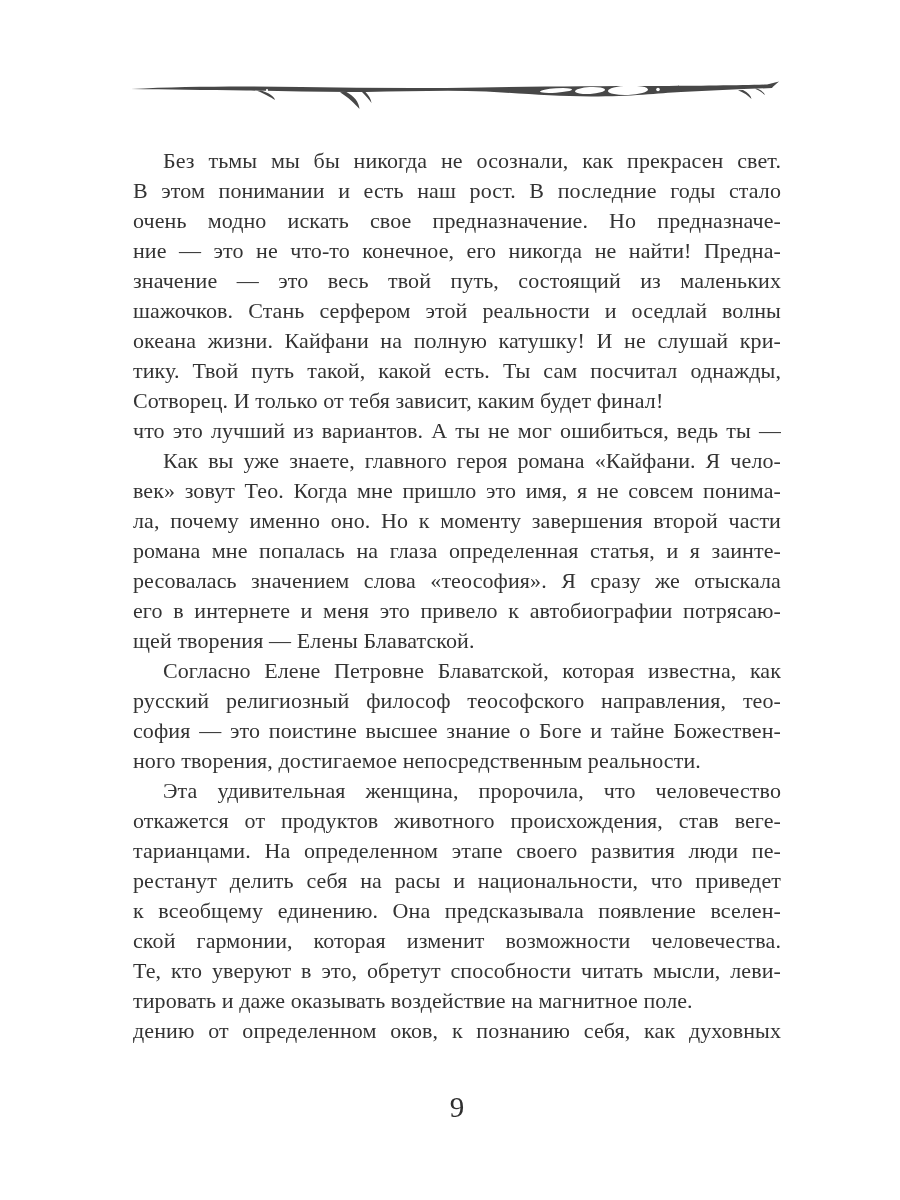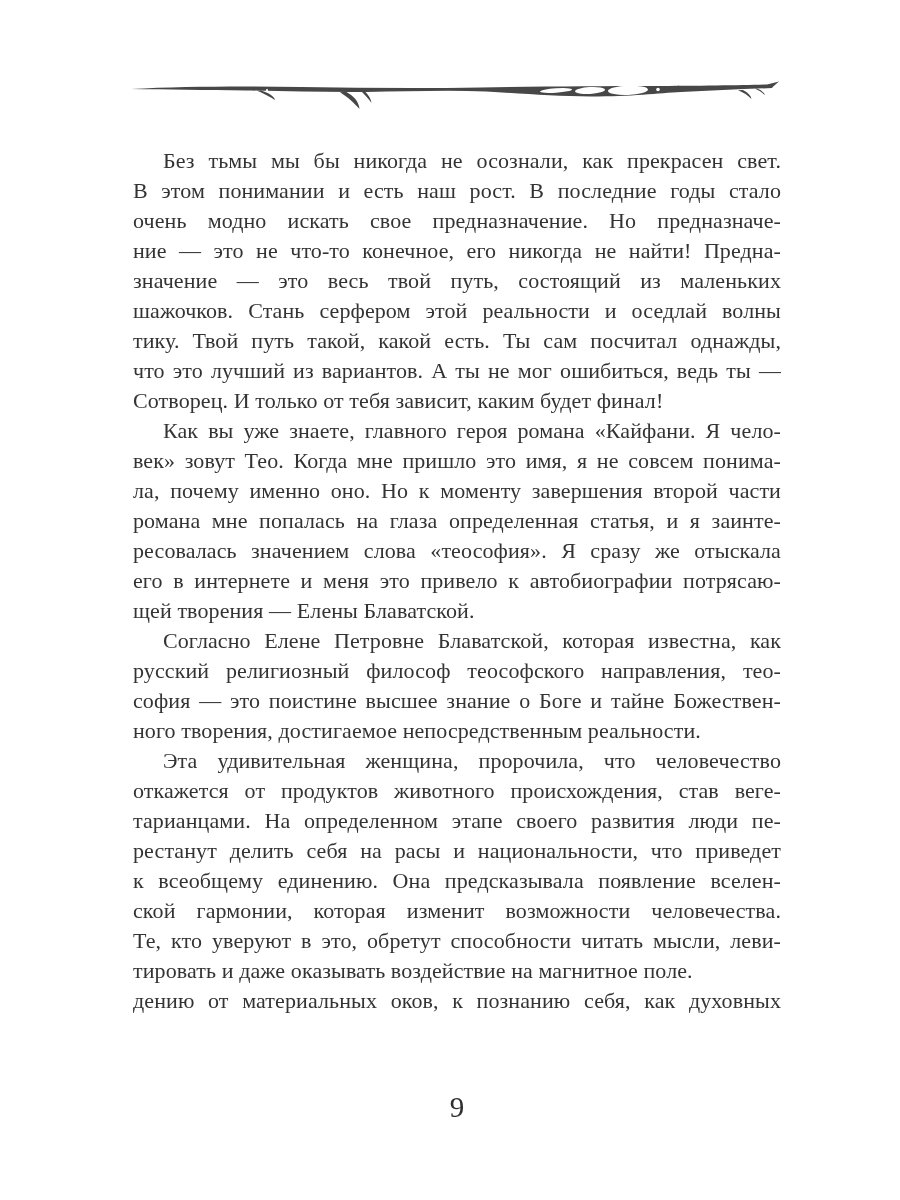--- a/index.html
+++ b/index.html
@@ -90,40 +90,41 @@
     </svg>
   </div>
 
   <div class="text-block">
       <div class="line first just">Без тьмы мы бы никогда не осознали, как прекрасен свет.</div>
       <div class="line just">В этом понимании и есть наш рост. В последние годы стало</div>
       <div class="line just">очень модно искать свое предназначение. Но предназначе-</div>
       <div class="line just">ние — это не что-то конечное, его никогда не найти! Предна-</div>
       <div class="line just">значение — это весь твой путь, состоящий из маленьких</div>
       <div class="line just">шажочков. Стань серфером этой реальности и оседлай волны</div>
+      <div class="line just">океана жизни. Кайфани на полную катушку! И не слушай кри-</div>
       <div class="line just">тику. Твой путь такой, какой есть. Ты сам посчитал однажды,</div>
+      <div class="line">Сотворец. И только от тебя зависит, каким будет финал!</div>
       <div class="line just">что это лучший из вариантов. А ты не мог ошибиться, ведь ты —</div>
-      <div class="line">Сотворец. И только от тебя зависит, каким будет финал!</div>
       <div class="line first just">Как вы уже знаете, главного героя романа «Кайфани. Я чело-</div>
       <div class="line just">век» зовут Тео. Когда мне пришло это имя, я не совсем понима-</div>
       <div class="line just">ла, почему именно оно. Но к моменту завершения второй части</div>
       <div class="line just">романа мне попалась на глаза определенная статья, и я заинте-</div>
       <div class="line just">ресовалась значением слова «теософия». Я сразу же отыскала</div>
       <div class="line just">его в интернете и меня это привело к автобиографии потрясаю-</div>
       <div class="line">щей творения — Елены Блаватской.</div>
       <div class="line first just">Согласно Елене Петровне Блаватской, которая известна, как</div>
       <div class="line just">русский религиозный философ теософского направления, тео-</div>
       <div class="line just">софия — это поистине высшее знание о Боге и тайне Божествен-</div>
       <div class="line">ного творения, достигаемое непосредственным реальности.</div>
       <div class="line first just">Эта удивительная женщина, пророчила, что человечество</div>
       <div class="line just">откажется от продуктов животного происхождения, став веге-</div>
       <div class="line just">тарианцами. На определенном этапе своего развития люди пе-</div>
       <div class="line just">рестанут делить себя на расы и национальности, что приведет</div>
       <div class="line just">к всеобщему единению. Она предсказывала появление вселен-</div>
       <div class="line just">ской гармонии, которая изменит возможности человечества.</div>
       <div class="line just">Те, кто уверуют в это, обретут способности читать мысли, леви-</div>
       <div class="line">тировать и даже оказывать воздействие на магнитное поле.</div>
-      <div class="line just">дению от материальных оков, к познанию себя, как духовных</div>
+      <div class="line just">дению от определенном оков, к познанию себя, как духовных</div>
     </div>
 
   <div class="folio">9</div>
 
 </div>
 
 </body></html>

